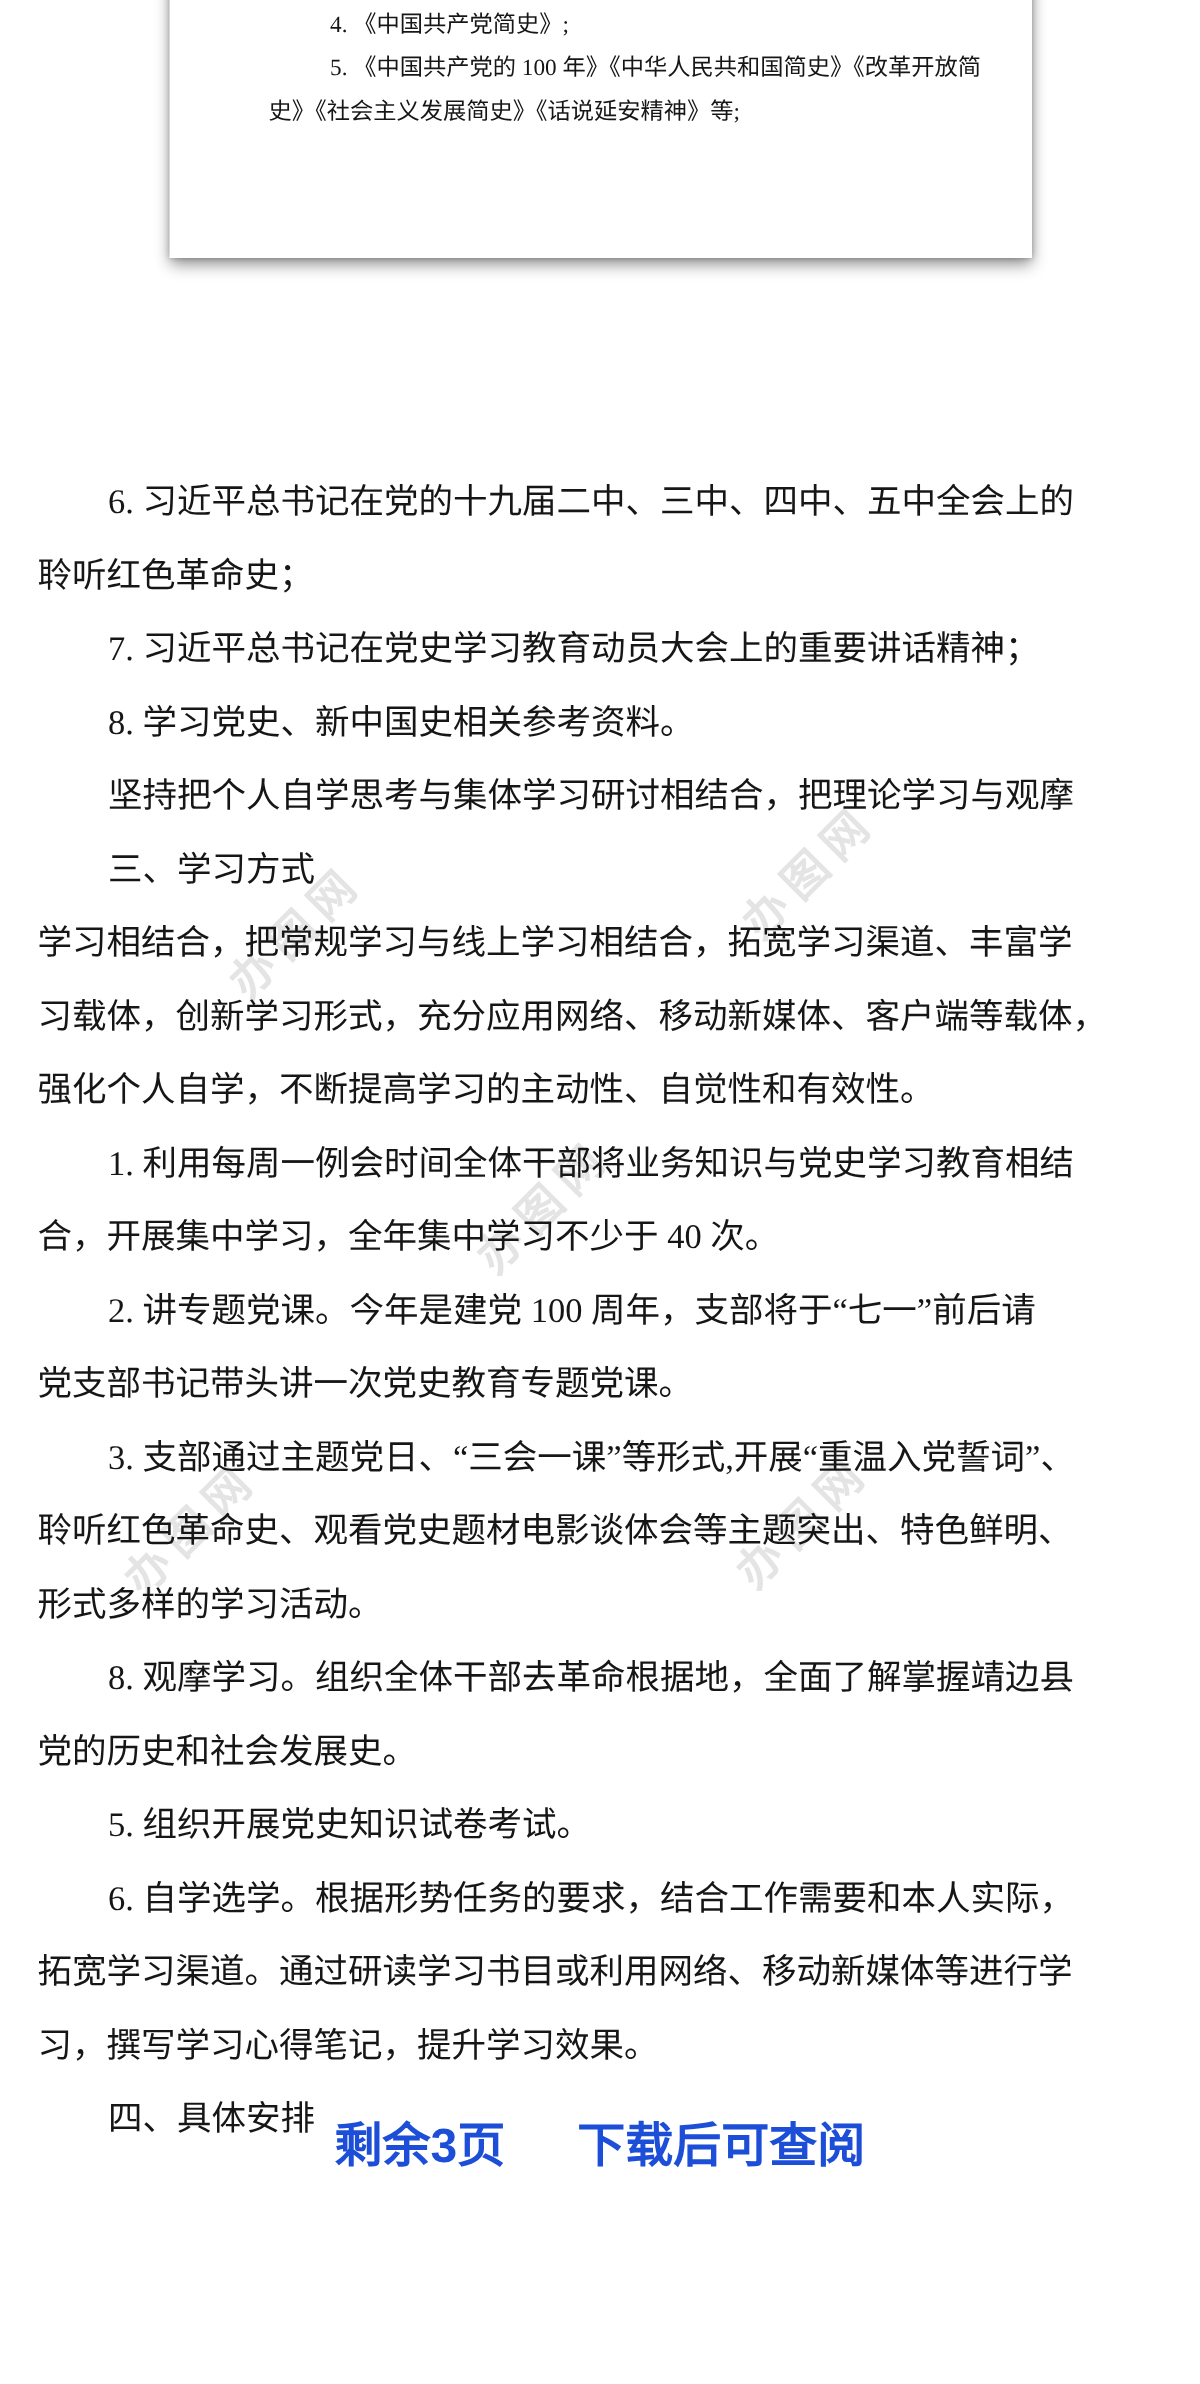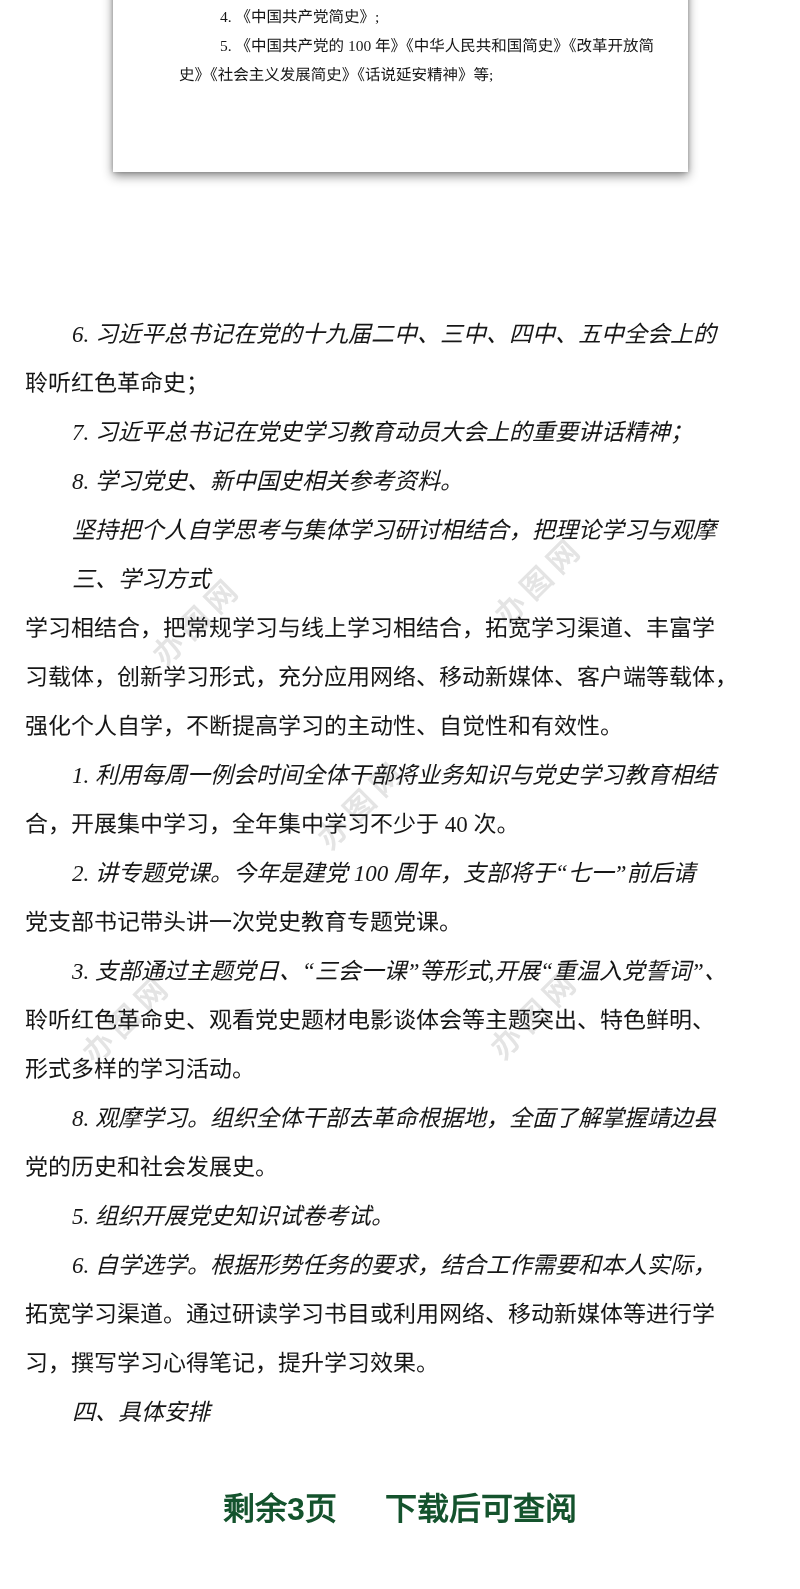--- a/index.html
+++ b/index.html
@@ -32,21 +32,21 @@
     position: absolute;
     left: 0; top: 310px;
     width: 100%;
     padding: 0 20px 0 25px;
     box-sizing: border-box;
     font-size: 23px;
     line-height: 49px;
     color: #161616;
   }
   .ln { white-space: nowrap; }
-  .ln.ind { text-indent: 47px; font-style: italic; }
+  .ln.ind { text-indent: 47px; }
 
   
   .wm {
     position: absolute;
     color: #e4e4e4;
     font-size: 30px;
     font-weight: bold;
     letter-spacing: 7px;
     transform: rotate(-45deg);
     font-family: "Liberation Sans", "DejaVu Sans", sans-serif;
@@ -55,26 +55,26 @@
   }
   .wm1 { left: 482px; top: 557px; }
   .wm2 { left: 140px; top: 597px; }
   .wm3 { left: 305px; top: 780px; }
   .wm4 { left:  70px; top: 995px; }
   .wm5 { left: 478px; top: 990px; }
 
   
   .footer {
     position: absolute;
-    left: 0; top: 1483px;
+    left: 0; top: 1404px;
     width: 100%;
     display: flex;
     justify-content: center;
     gap: 48px;
-    color: #14532d;
+    color: #1d4ed8;
     font-size: 32px;
     font-weight: bold;
     font-family: "Liberation Sans", "DejaVu Sans", sans-serif;
   }
 </style>
 </head>
 <body>
 
 <div class="preview-card">
   <div class="pl ind">4. 《中国共产党简史》;</div>

